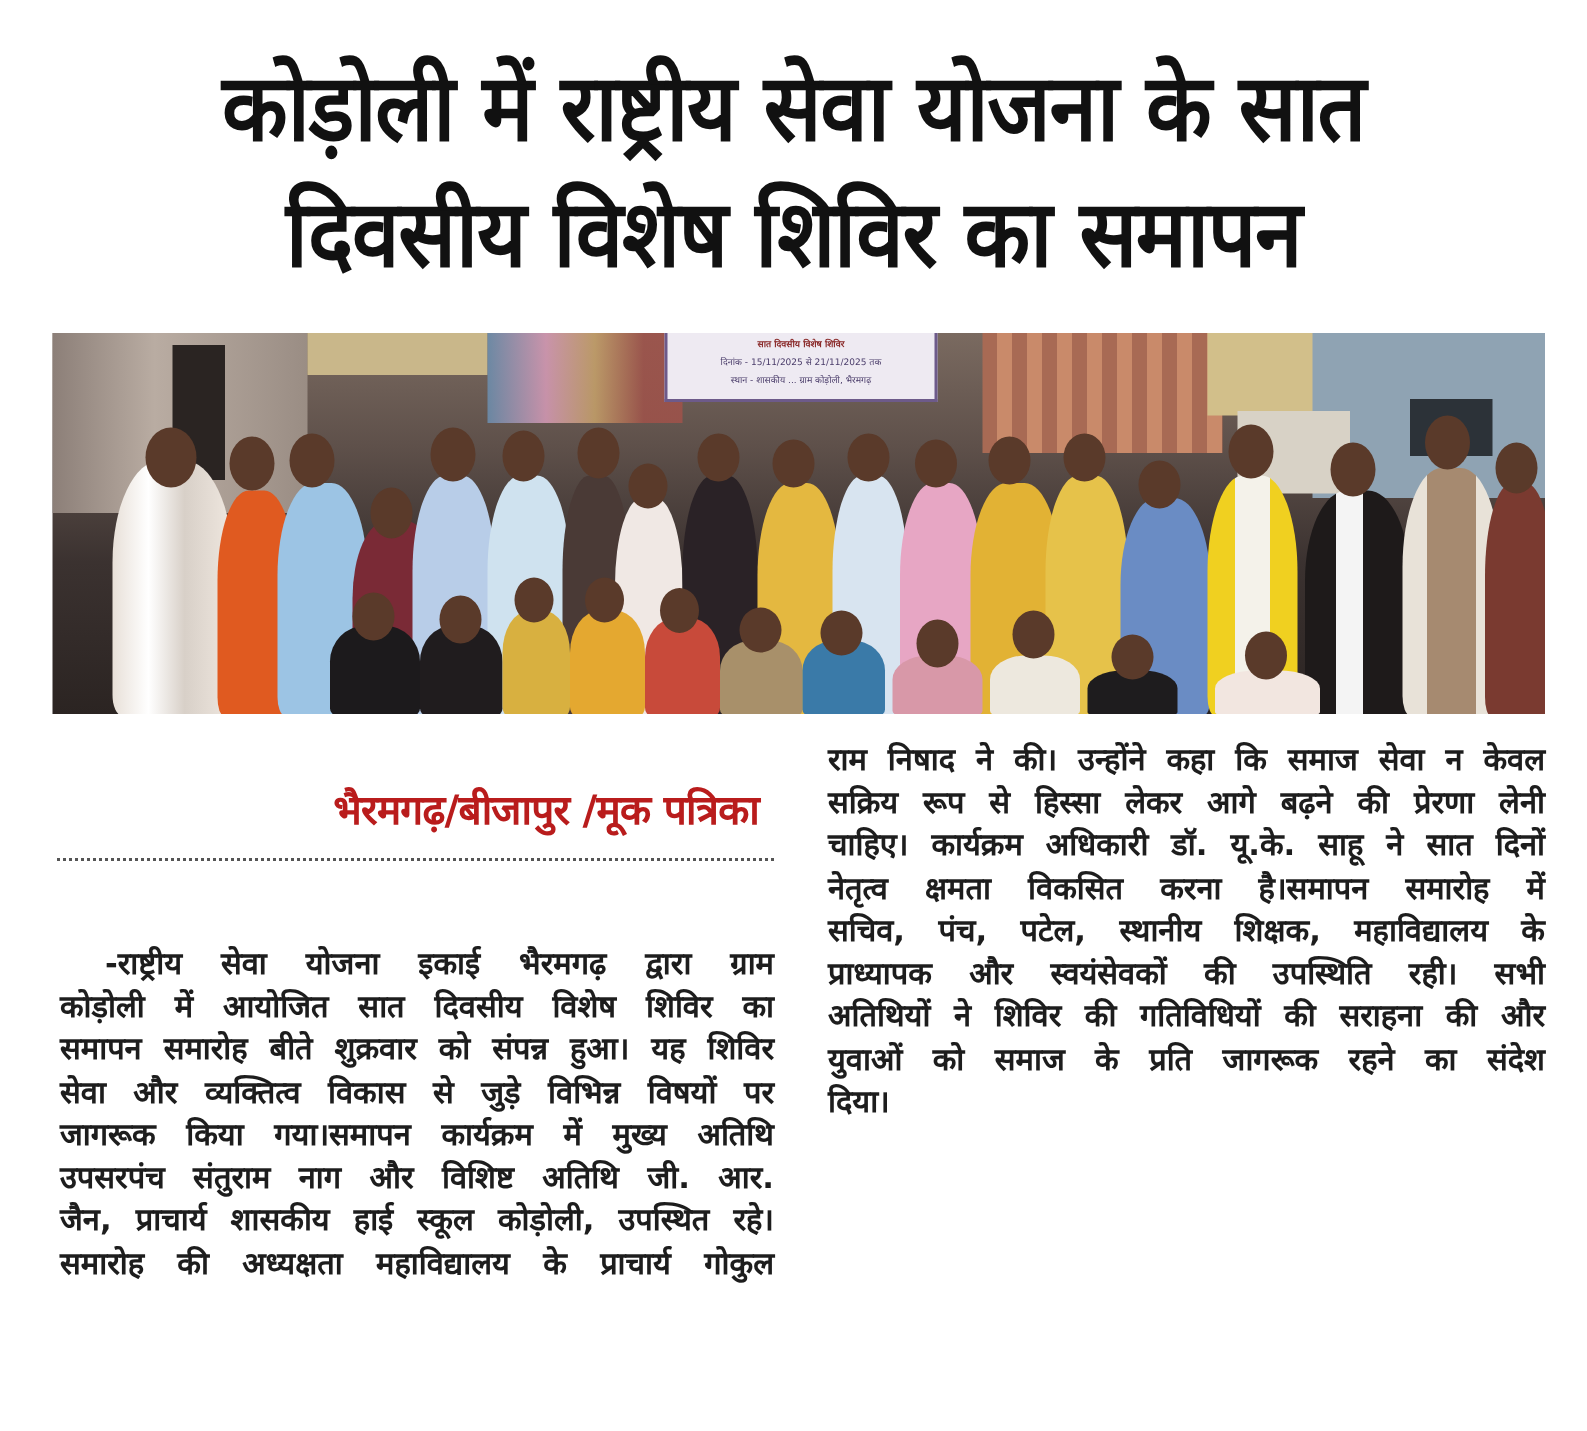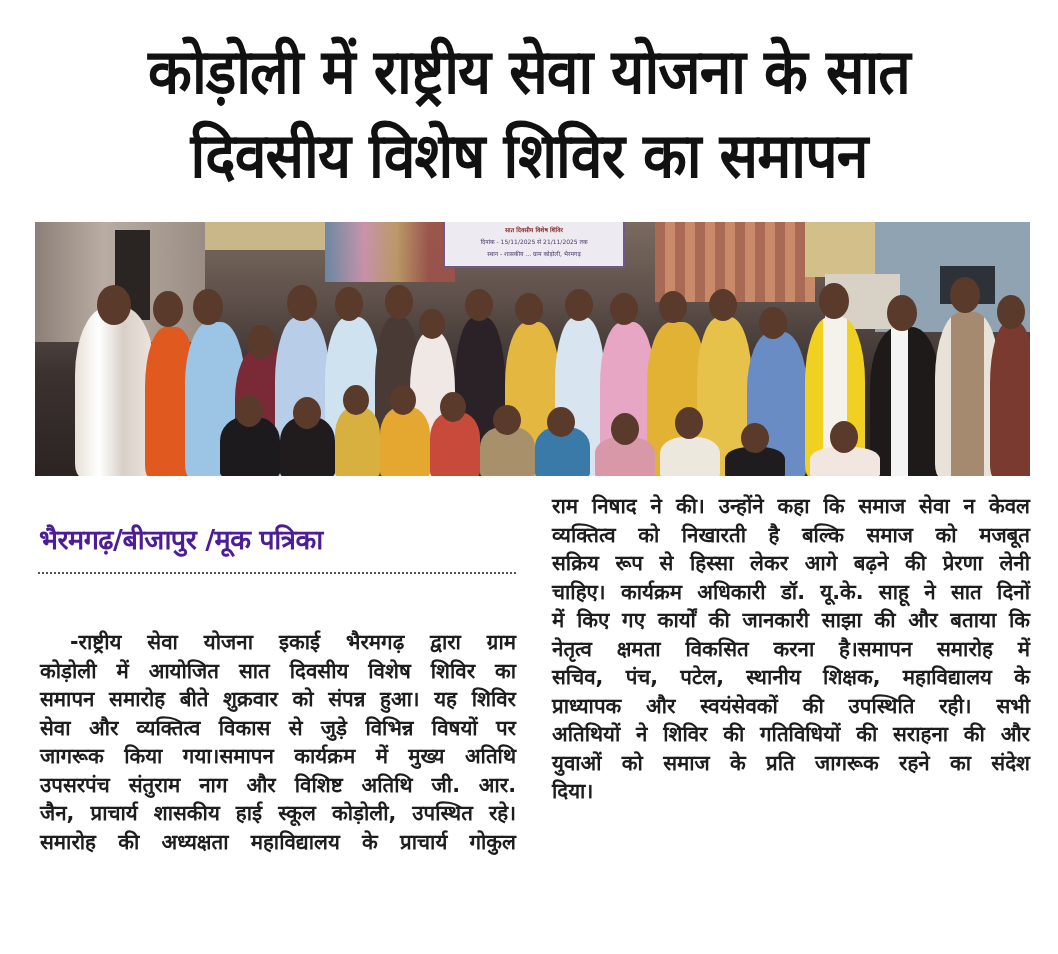--- a/index.html
+++ b/index.html
@@ -101,27 +101,27 @@
       border-radius: 40% 40% 8% 8%;
     }
     .head {
       position: absolute;
       border-radius: 50%;
       background: #5a3a2a;
     }
 
     .byline {
       position: absolute;
-      left: 39px;
+      left: 26px;
       top: 520px;
       width: 480px;
-      text-align: left;
+      text-align: right;
       font-weight: bold;
       font-size: 27px;
-      color: #4c1d95;
+      color: #b91c1c;
       letter-spacing: -0.5px;
     }
     .dotted-rule {
       position: absolute;
       left: 38px;
       top: 572px;
       width: 478px;
       border-top: 2px dotted #555;
     }
 
@@ -254,23 +254,21 @@
   <span class="line">समापन समारोह बीते शुक्रवार को संपन्न हुआ। यह शिविर</span>
   <span class="line">सेवा और व्यक्तित्व विकास से जुड़े विभिन्न विषयों पर</span>
   <span class="line">जागरूक किया गया।समापन कार्यक्रम में मुख्य अतिथि</span>
   <span class="line">उपसरपंच संतुराम नाग और विशिष्ट अतिथि जी. आर.</span>
   <span class="line">जैन, प्राचार्य शासकीय हाई स्कूल कोड़ोली, उपस्थित रहे।</span>
   <span class="line">समारोह की अध्यक्षता महाविद्यालय के प्राचार्य गोकुल</span>
 </div>
 
 <div class="col col-right">
   <span class="line">राम निषाद ने की। उन्होंने कहा कि समाज सेवा न केवल</span>
-  <span class="line">व्यक्तित्व को निखारती है बल्कि समाज को मजबूत</span>
   <span class="line">सक्रिय रूप से हिस्सा लेकर आगे बढ़ने की प्रेरणा लेनी</span>
   <span class="line">चाहिए। कार्यक्रम अधिकारी डॉ. यू.के. साहू ने सात दिनों</span>
-  <span class="line">में किए गए कार्यों की जानकारी साझा की और बताया कि</span>
   <span class="line">नेतृत्व क्षमता विकसित करना है।समापन समारोह में</span>
   <span class="line">सचिव, पंच, पटेल, स्थानीय शिक्षक, महाविद्यालय के</span>
   <span class="line">प्राध्यापक और स्वयंसेवकों की उपस्थिति रही। सभी</span>
   <span class="line">अतिथियों ने शिविर की गतिविधियों की सराहना की और</span>
   <span class="line">युवाओं को समाज के प्रति जागरूक रहने का संदेश</span>
   <span class="line last">दिया।</span>
 </div>
 
 </body></html>

